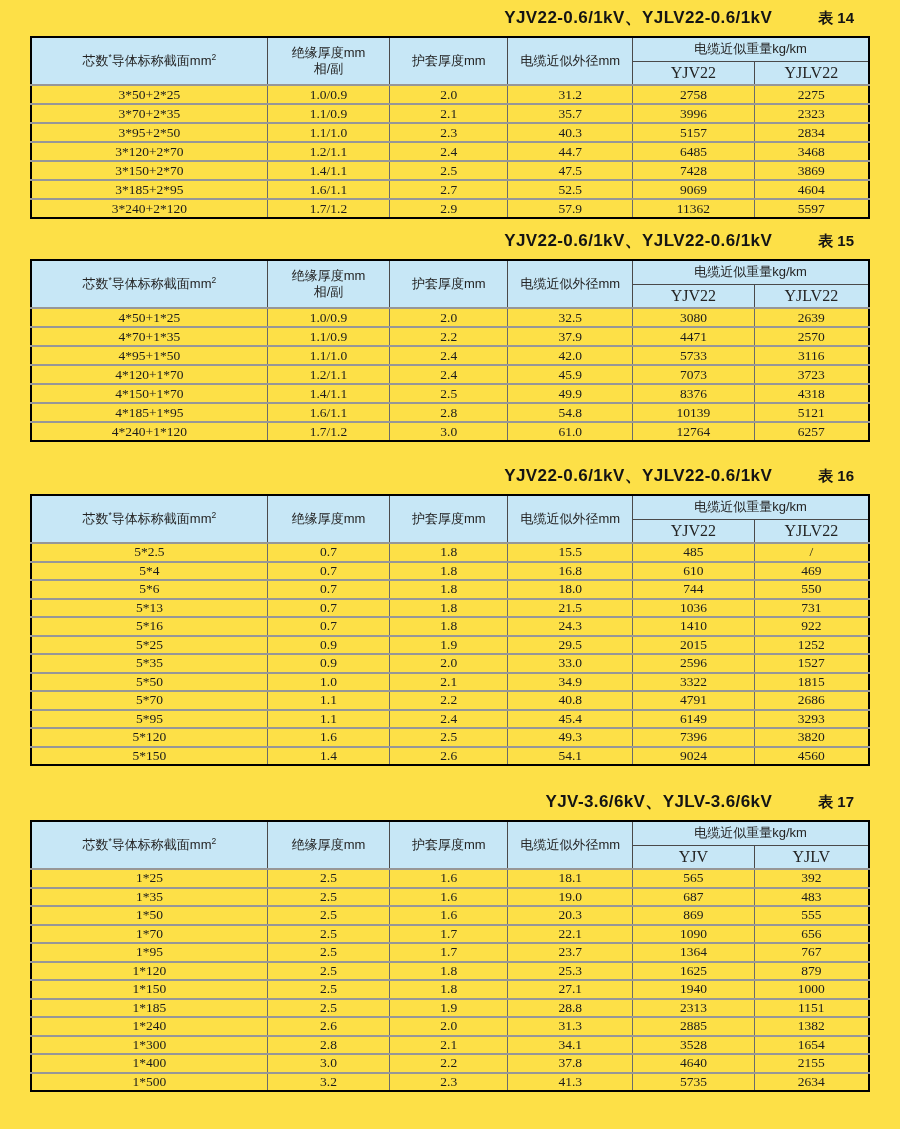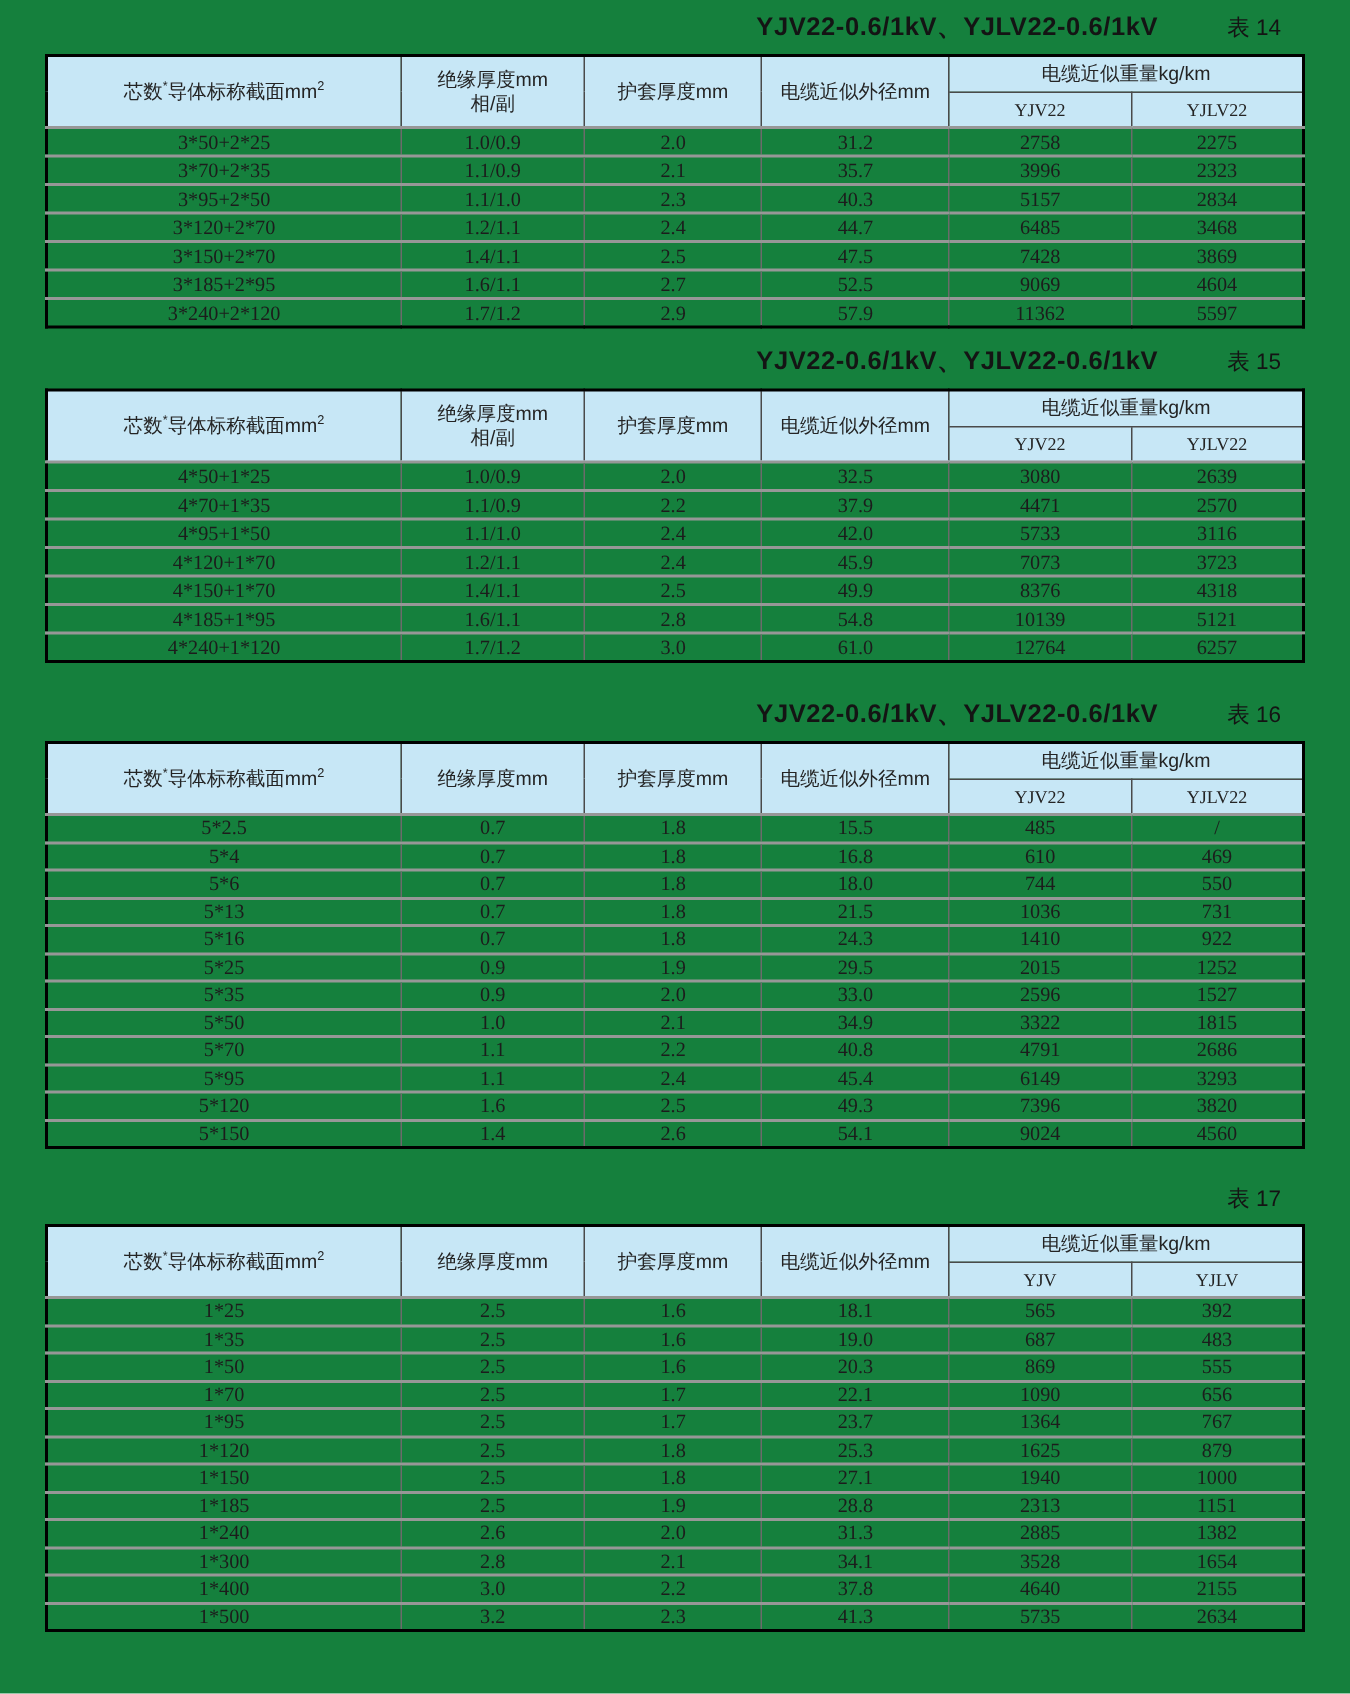--- a/index.html
+++ b/index.html
@@ -1,43 +1,43 @@
 <!DOCTYPE html>
 <html><head>
 <meta charset="utf-8">
 <style>
   html,body{margin:0;padding:0;background:#ffffff;}
   .page{
     width:900px;height:1129px;box-sizing:border-box;
-    background:#15803d;padding:6px 30px 0 30px;overflow:hidden;
+    background:#fde047;padding:6px 30px 0 30px;overflow:hidden;
     font-family:"Liberation Sans","DejaVu Sans",sans-serif;
   }
   .title-row{
     display:flex;justify-content:flex-end;align-items:baseline;
     padding-right:16px;margin:0 0 7px 0;gap:46px;
   }
   .tbl-title{font-size:17px;font-weight:700;color:#141414;letter-spacing:.4px;}
-  .tbl-no{font-size:15px;font-weight:400;color:#141414;}
+  .tbl-no{font-size:15px;font-weight:700;color:#141414;}
   table.spec{
     width:100%;border-collapse:collapse;table-layout:fixed;
     border:2px solid #000000;
   }
   .spec col.c1{width:28.2%}
   .spec col.c2{width:14.6%}
   .spec col.c3{width:14.1%}
   .spec col.c4{width:14.9%}
   .spec col.c5{width:14.5%}
   .spec col.c6{width:13.7%}
   .spec thead tr{height:24px;}
   .spec th{
     background:#c7e7f6;border:1px solid #4a4a4a;
     font-weight:400;font-size:13px;color:#242424;
     padding:0 2px;text-align:center;vertical-align:middle;line-height:16px;
   }
-  .spec th.sub{font-family:"Liberation Serif","DejaVu Serif",serif;font-size:12px;}
+  .spec th.sub{font-family:"Liberation Serif","DejaVu Serif",serif;font-size:16px;}
   .spec sup{font-size:8.5px;vertical-align:super;line-height:0;}
   .spec td{
     border:1px solid #6b6b6b;border-top:2px solid #979797;
     font-family:"Liberation Serif","DejaVu Serif",serif;
     font-size:13.5px;color:#1c1c1c;text-align:center;vertical-align:middle;
     padding:0;white-space:nowrap;overflow:hidden;
   }
   .t14 tbody td,.t15 tbody td{height:17px;}
   .t16 tbody td,.t17 tbody td{height:16.5px;}
   .b15{margin-top:10px;}
@@ -356,20 +356,21 @@
             <td>54.1</td>
             <td>9024</td>
             <td>4560</td>
           </tr>
         </tbody>
     </table>
   </section>
 
   <section class="tbl-block b17">
     <div class="title-row">
+      <span class="tbl-title">YJV-3.6/6kV、YJLV-3.6/6kV</span>
       <span class="tbl-no">表 17</span>
     </div>
     <table class="spec t17">
       <colgroup>
           <col class="c1">
           <col class="c2">
           <col class="c3">
           <col class="c4">
           <col class="c5">
           <col class="c6">

